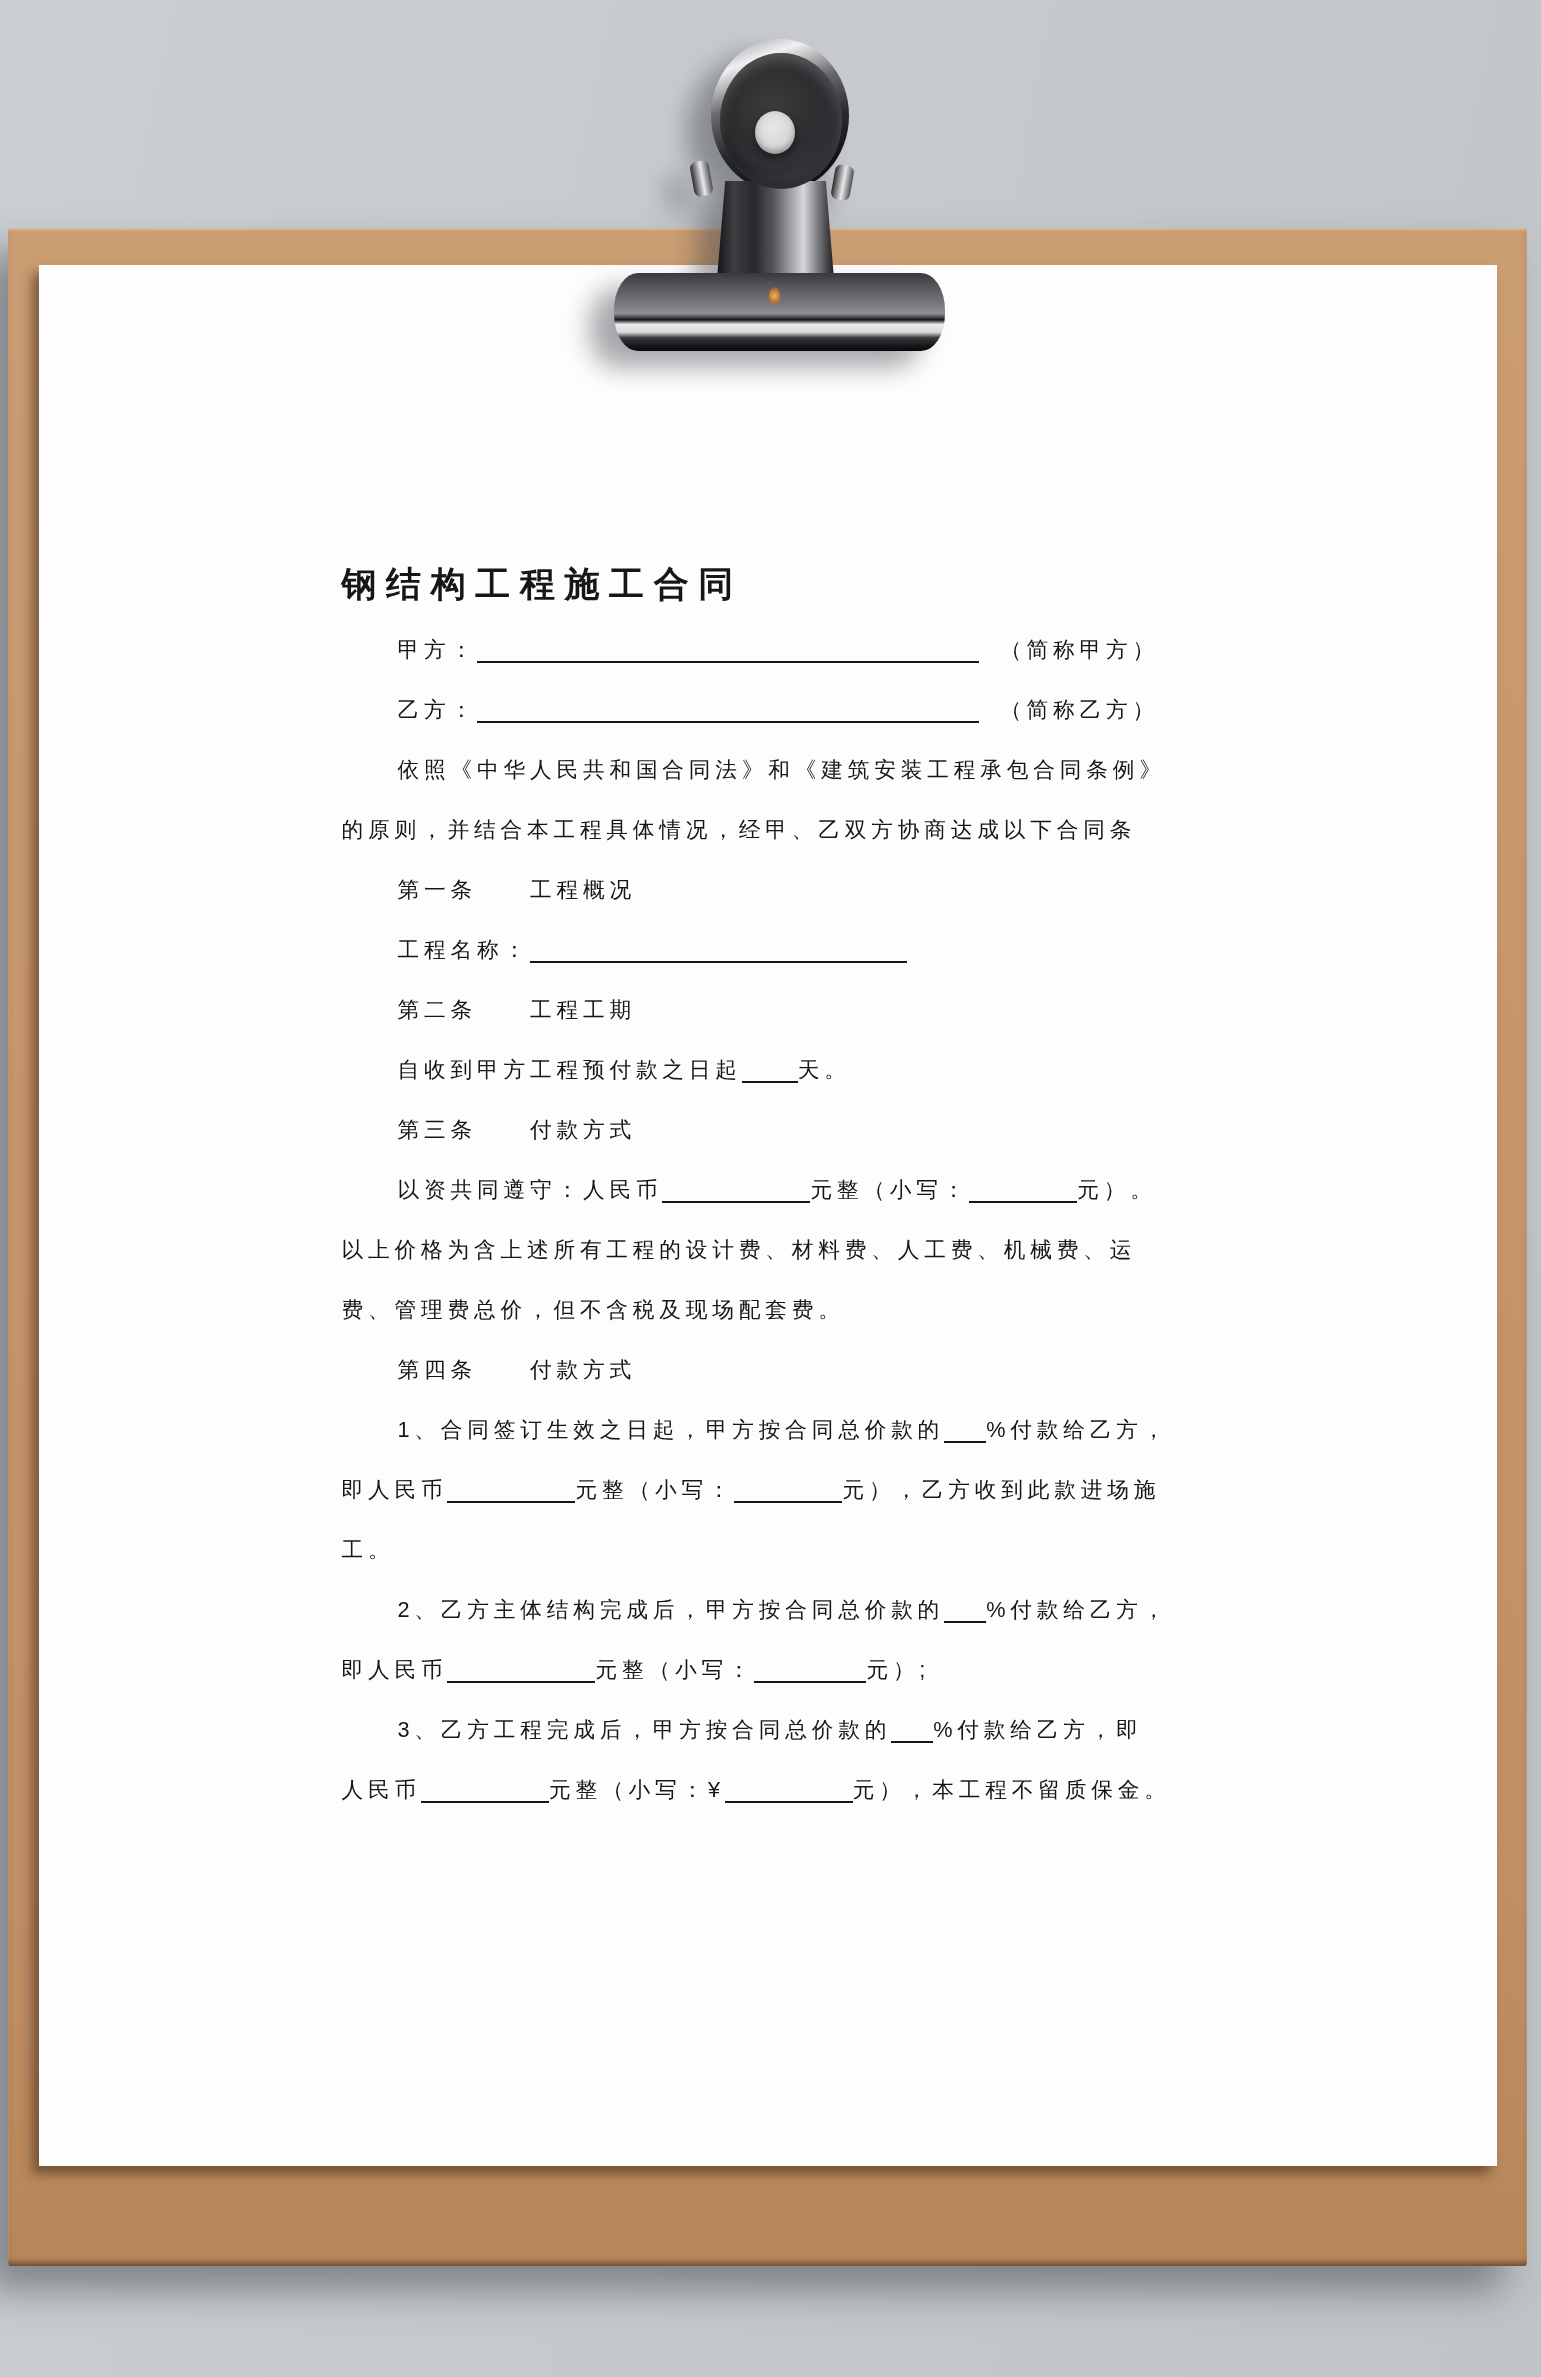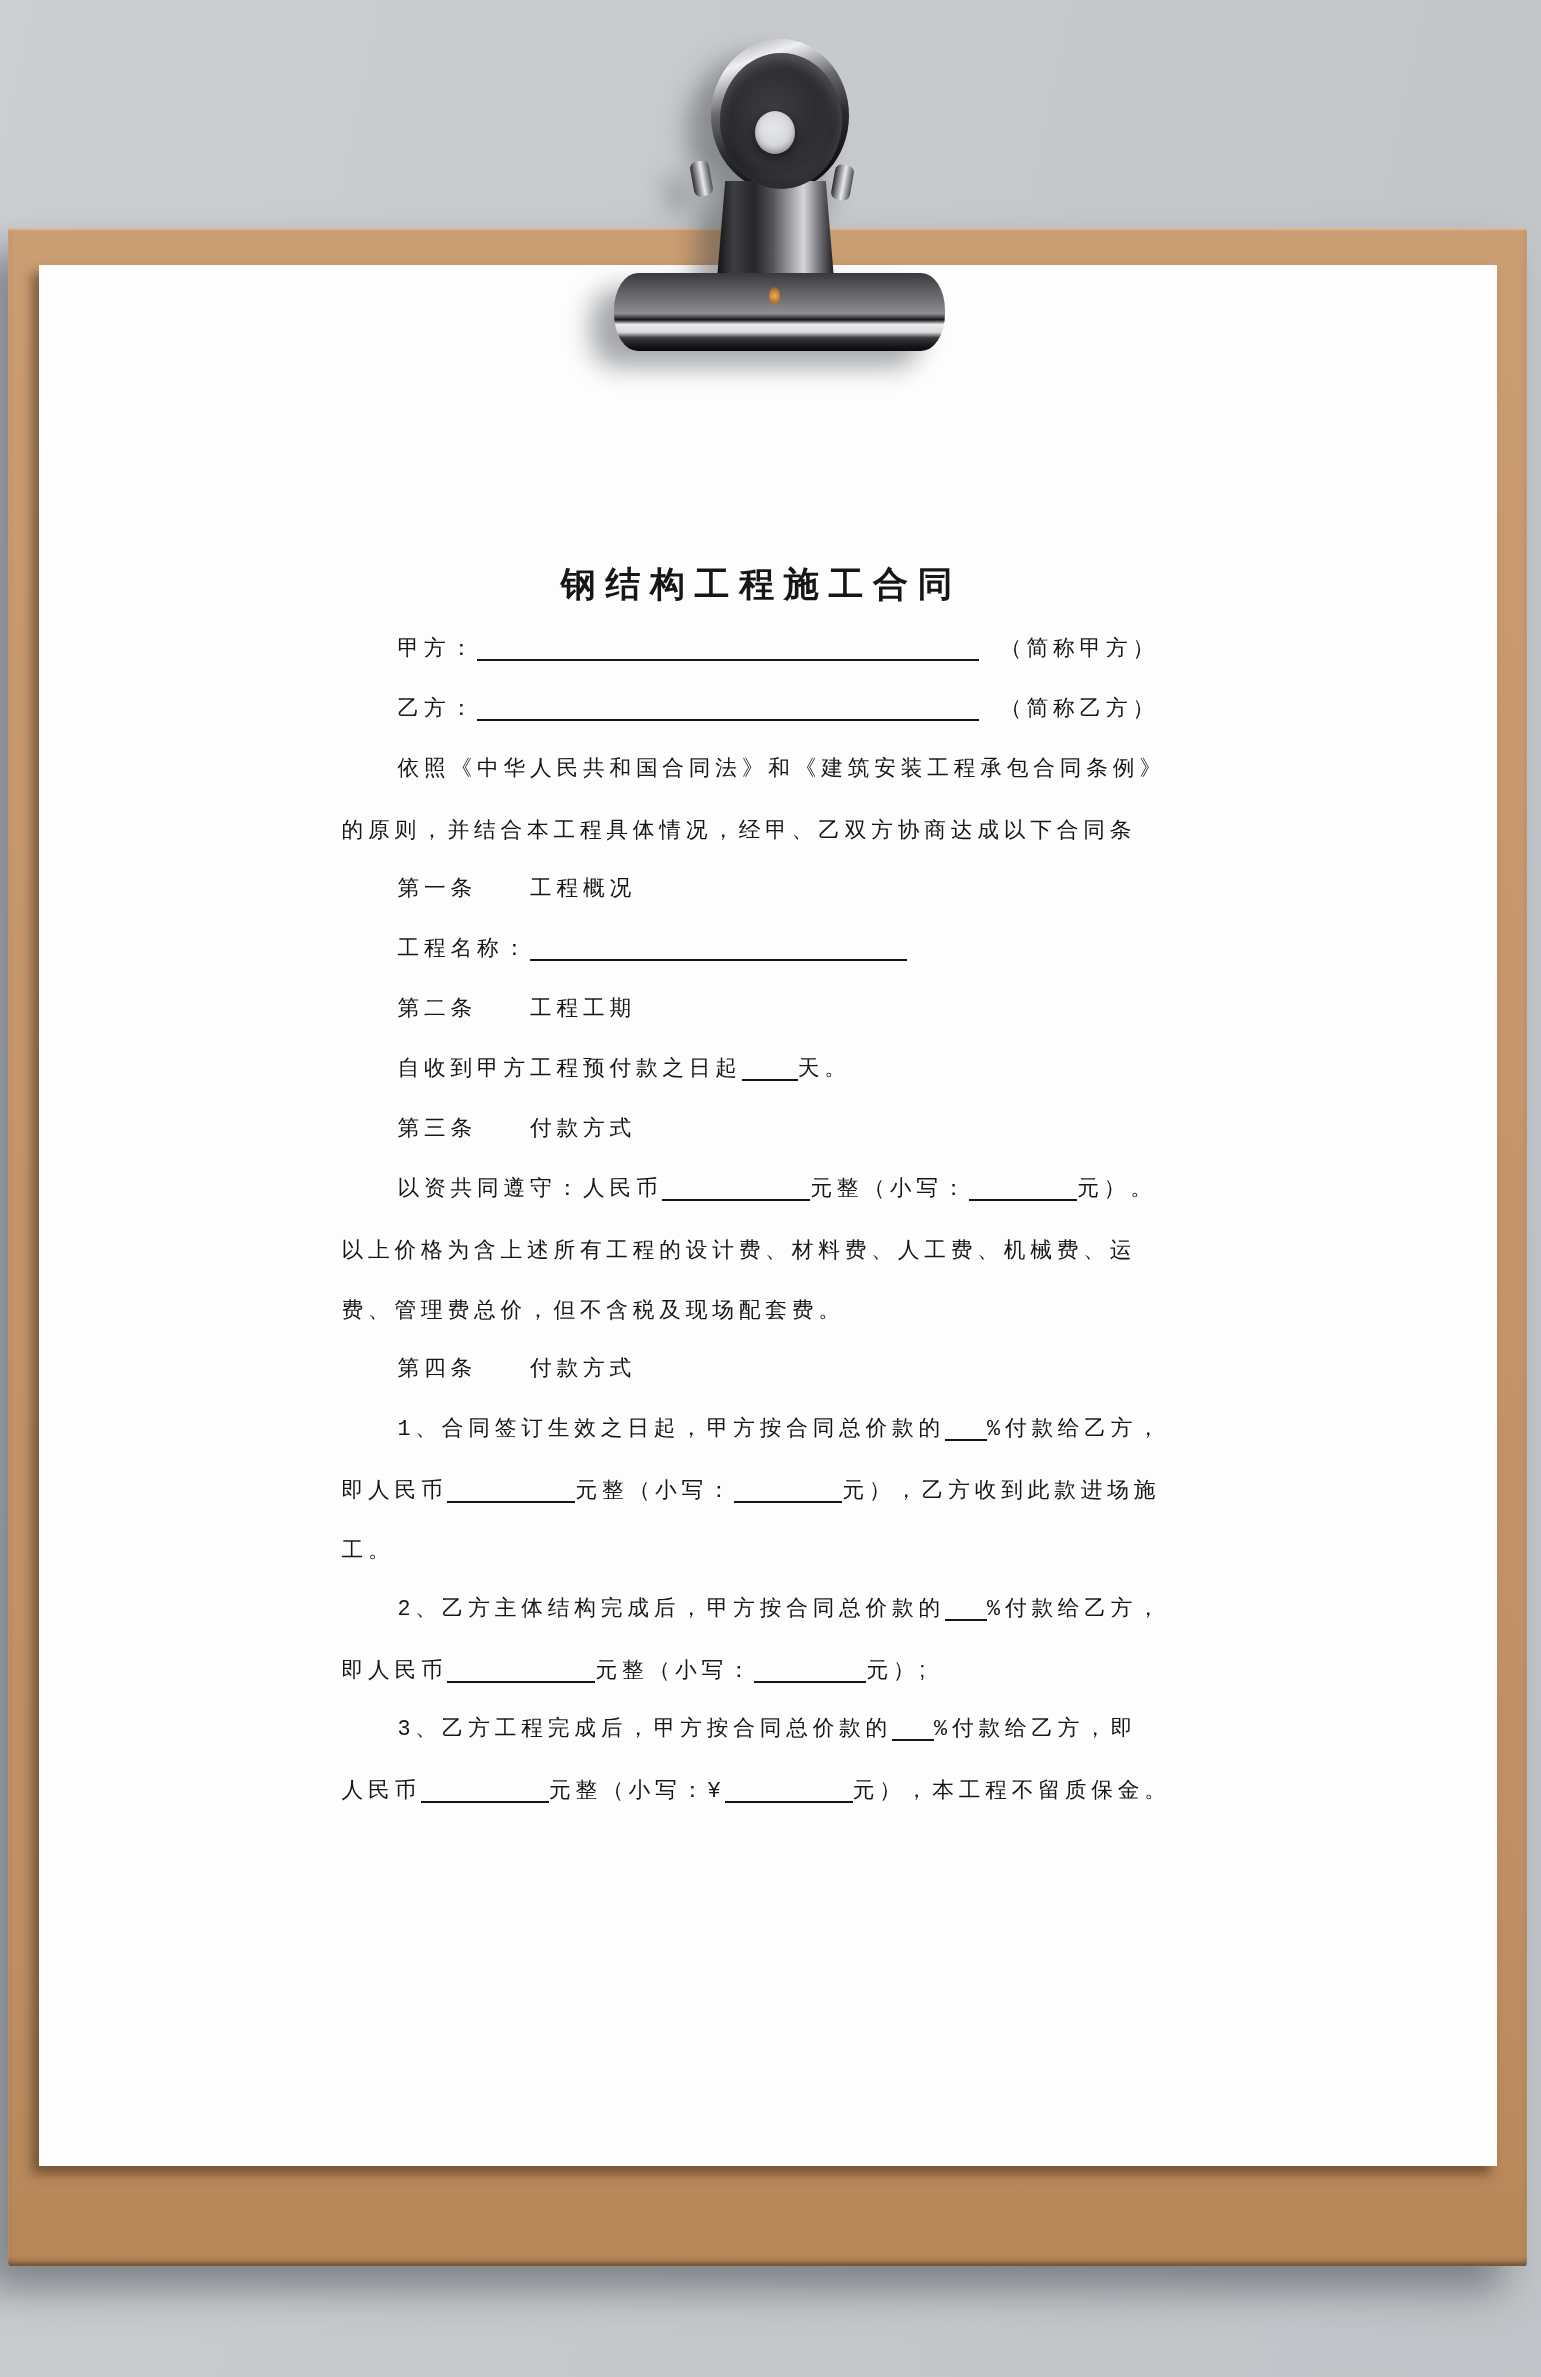--- a/index.html
+++ b/index.html
@@ -17,25 +17,25 @@
                inset 0 -5.6px 7.2px -3.2px rgba(56,38,22,0.75);
   }
   
   .paper{
     position:absolute;left:30.5px;top:37px;width:1458px;height:1901px;
     background:#fdfdfd;
     box-shadow:-7.2px 8px 10.4px rgba(48,32,16,0.5);
   }
   .content{position:absolute;left:303px;top:283px;width:840px;color:#161616;}
   .doc-title{
-    height:72px;line-height:72px;text-align:center;
+    height:72px;line-height:72px;
     font-size:35px;font-weight:700;letter-spacing:9.6px;white-space:nowrap;
   }
   .line{height:60px;line-height:60px;font-size:21.7px;letter-spacing:4.8px;white-space:nowrap;}
-  .line.indent{padding-left:56px;font-family:Liberation Mono, monospace;}
+  .line.indent{padding-left:56px;}
   .blank{display:inline-block;height:6.4px;border-bottom:2.4px solid #161616;vertical-align:-6.4px;}
   .gap{display:inline-block;}
   
   .clip{
     position:absolute;left:0;top:0;width:1541px;height:401px;
     filter:drop-shadow(-24px 16px 13px rgba(58,62,68,0.45));
   }
   .clip-ring{
     position:absolute;left:711px;top:39px;width:138px;height:153px;border-radius:50%;
     background:linear-gradient(160deg,#8d8d90 0%,#f0f0f2 18%,#6a6a6e 38%,#2a2a2d 60%,#101012 85%,#1c1c1f 100%);

